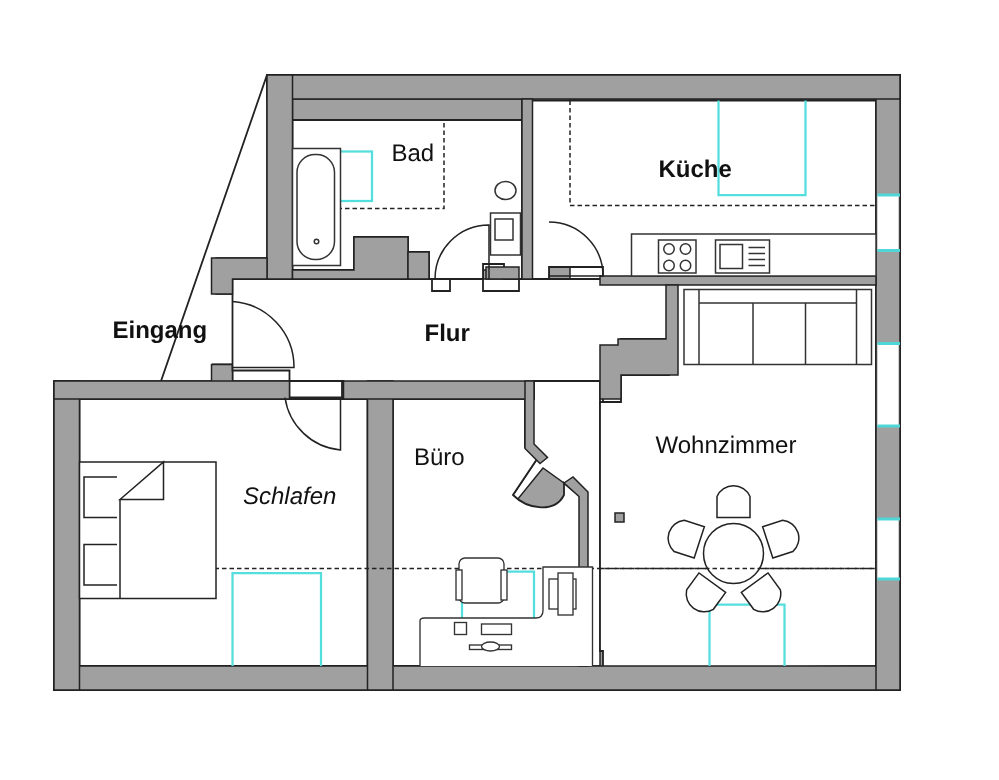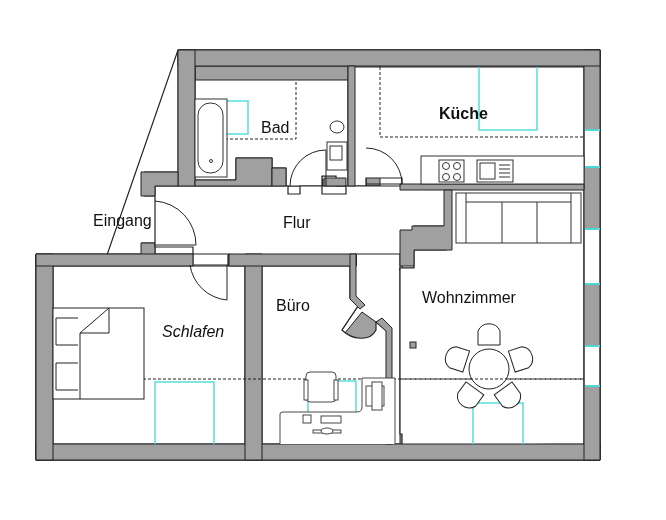--- a/index.html
+++ b/index.html
@@ -160,19 +160,19 @@
       </g>
     <g transform="rotate(144 489 369)">
         <path d="M478,345 L478,331 A12,12 0 0 1 500,331 L500,345 Z"></path>
       </g>
     <circle cx="489" cy="369" r="20"></circle>
   </g>
 
   <line x1="400" y1="379" x2="584" y2="379" stroke="#222" stroke-width="1" stroke-dasharray="3,2"></line>
 </svg>
 
-<div class="lbl" style="left:261px;top:120px;">Bad</div>
+<div class="lbl" style="left:261px;top:95px;">Bad</div>
 <div class="lbl" style="left:439px;top:106px;font-weight:bold;">Küche</div>
-<div class="lbl" style="left:93px;top:213px;">Eingang</div>
-<div class="lbl" style="left:283px;top:215px;">Flur</div>
-<div class="lbl" style="left:422px;top:290px;">Wohnzimmer</div>
+<div class="lbl" style="left:75px;top:213px;font-weight:bold;">Eingang</div>
+<div class="lbl" style="left:283px;top:215px;font-weight:bold;">Flur</div>
+<div class="lbl" style="left:437px;top:290px;">Wohnzimmer</div>
 <div class="lbl" style="left:162px;top:324px;font-style:italic;">Schlafen</div>
 <div class="lbl" style="left:276px;top:298px;">Büro</div>
 
 </body></html>

